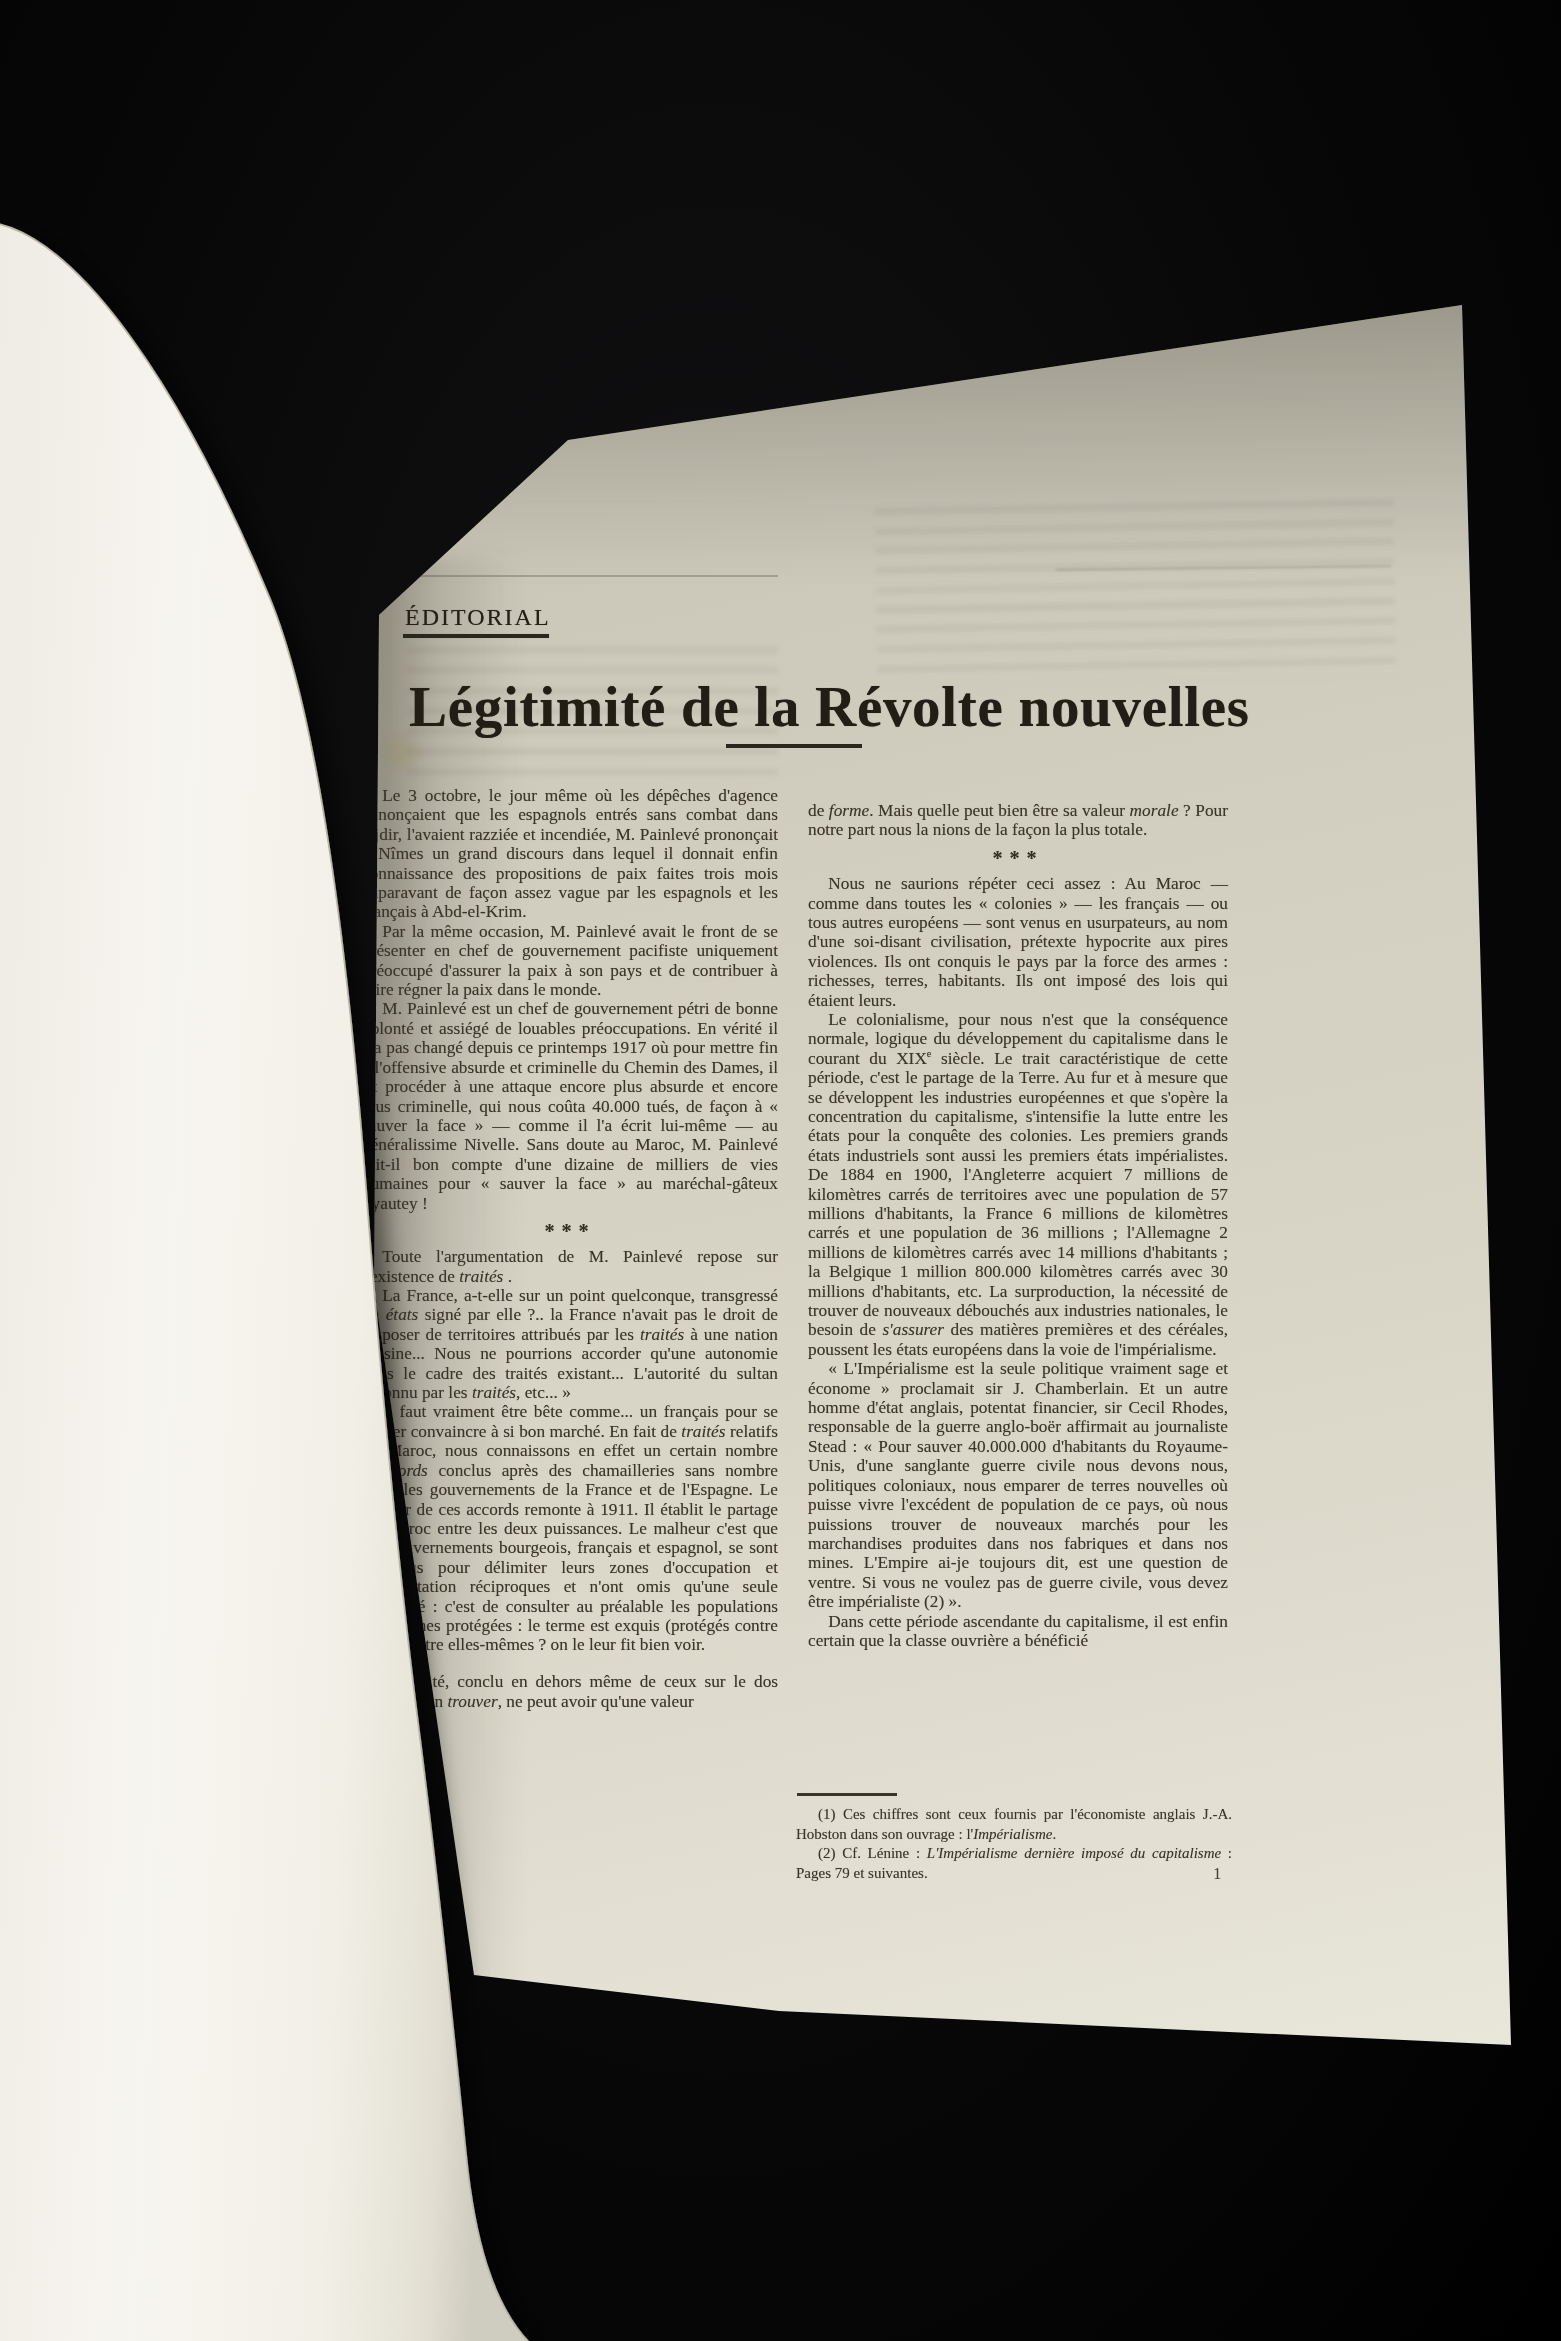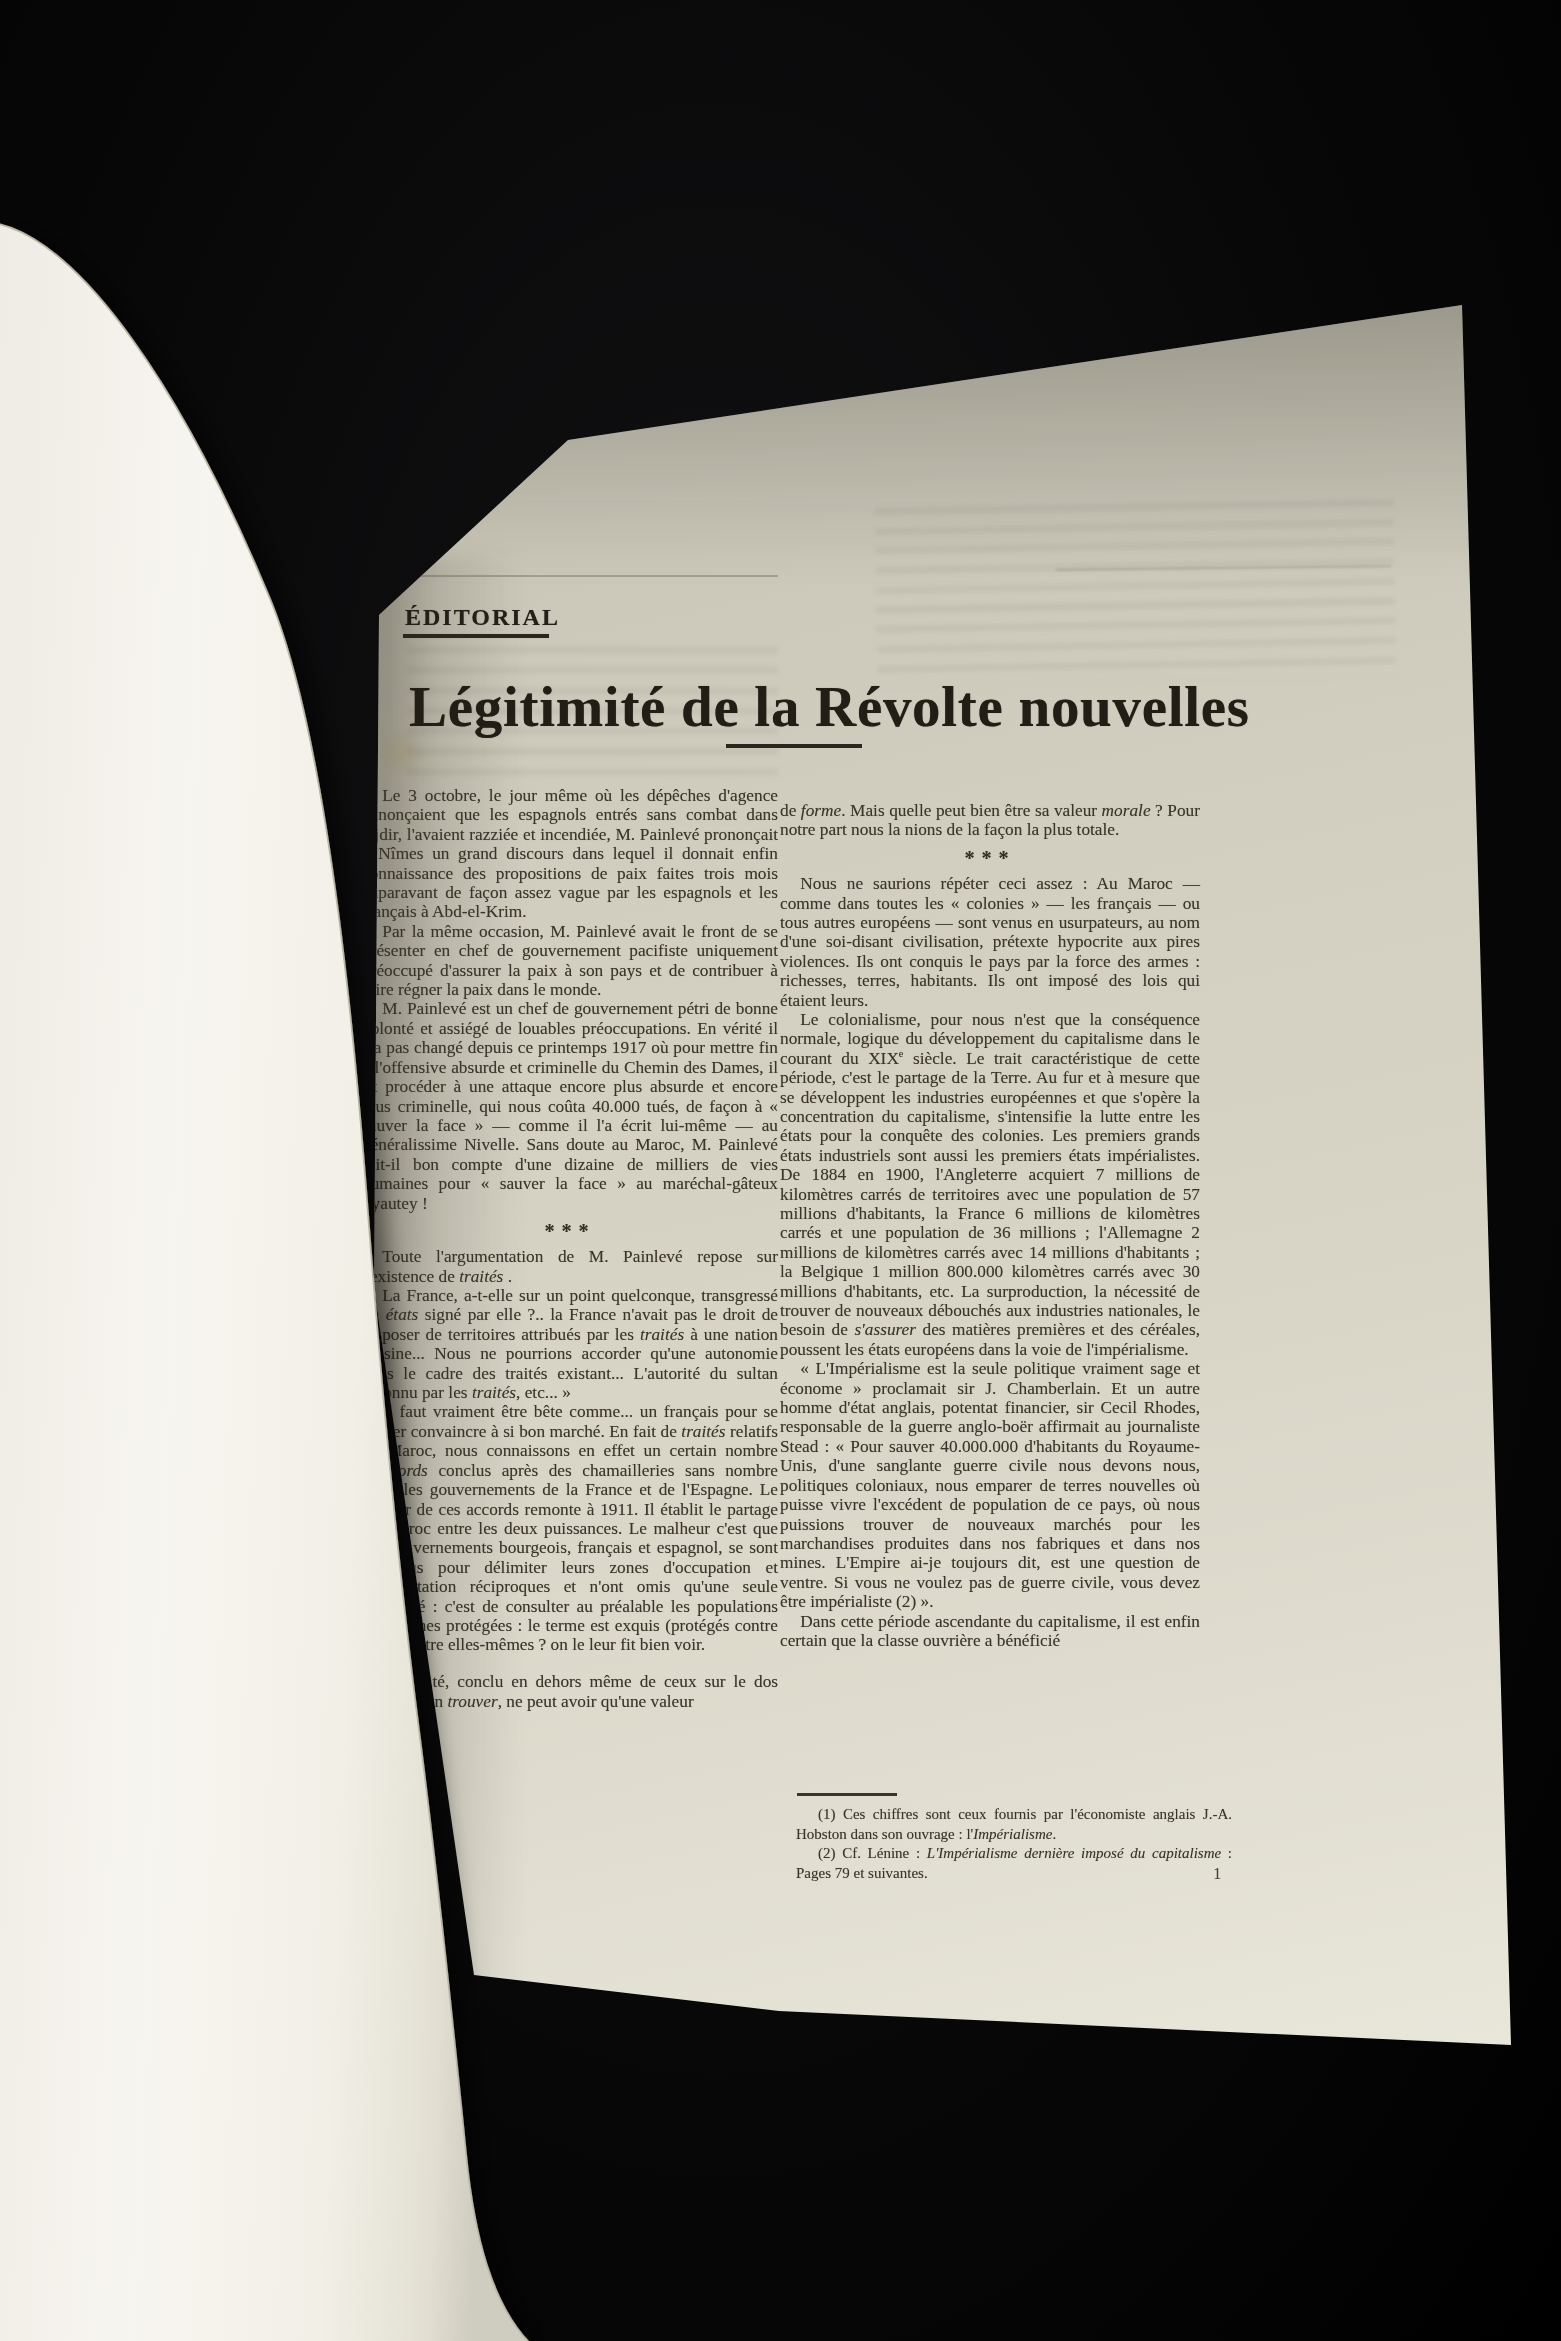--- a/index.html
+++ b/index.html
@@ -46,21 +46,21 @@
     filter:blur(2.7px);transform:rotate(-1deg);pointer-events:none;
   }
   .ghost-lines-b{
     position:absolute;left:407px;top:647px;width:371px;height:142px;z-index:2;
     background:repeating-linear-gradient(180deg, rgba(104,99,86,0.10) 0 6.1px, rgba(0,0,0,0) 6.1px 20.3px);
     filter:blur(2.7px);pointer-events:none;
   }
   
   .kicker{
     position:absolute;left:405px;top:604px;z-index:3;
-    font-size:24px;font-weight:bold;letter-spacing:2px;color:#241f17;
+    font-size:24px;font-weight:normal;letter-spacing:2px;color:#241f17;
     text-shadow:0 0 0.7px rgba(36,31,23,0.5);
     text-align:right;
   }
   .kicker-rule{
     position:absolute;left:403px;top:634px;width:146px;height:4.1px;z-index:3;
     background:#2b261e;box-shadow:0 0 0.7px rgba(36,31,23,0.6);
   }
   .title{
     position:absolute;left:409px;top:674px;z-index:3;white-space:nowrap;
     font-size:57px;font-weight:bold;letter-spacing:0.7px;color:#221d15;
@@ -69,21 +69,21 @@
   .title-rule{
     position:absolute;left:726px;top:744px;width:136px;height:4.1px;z-index:3;
     background:#2b261e;
   }
   .col{
     position:absolute;z-index:3;color:#3a352a;
     font-size:17.3px;line-height:19.4px;text-align:justify;
     text-shadow:0 0 0.7px rgba(50,44,34,0.35);
   }
   .col-left{left:362px;top:786px;width:416px;}
-  .col-right{left:780px;top:801px;width:420px;}
+  .col-right{left:808px;top:801px;width:420px;}
   .col p{margin:0;text-indent:20.3px;}
   .col p.cont{text-indent:0;}
   .sep{
     text-align:center;font-weight:bold;font-size:20.3px;letter-spacing:6.8px;
     text-indent:0 !important;margin:8.8px 0 6.1px 0 !important;color:#332e24;
   }
   .footnote-rule{
     position:absolute;left:797px;top:1793px;width:100px;height:2.7px;z-index:3;background:#3a352b;
   }
   .footnotes{

